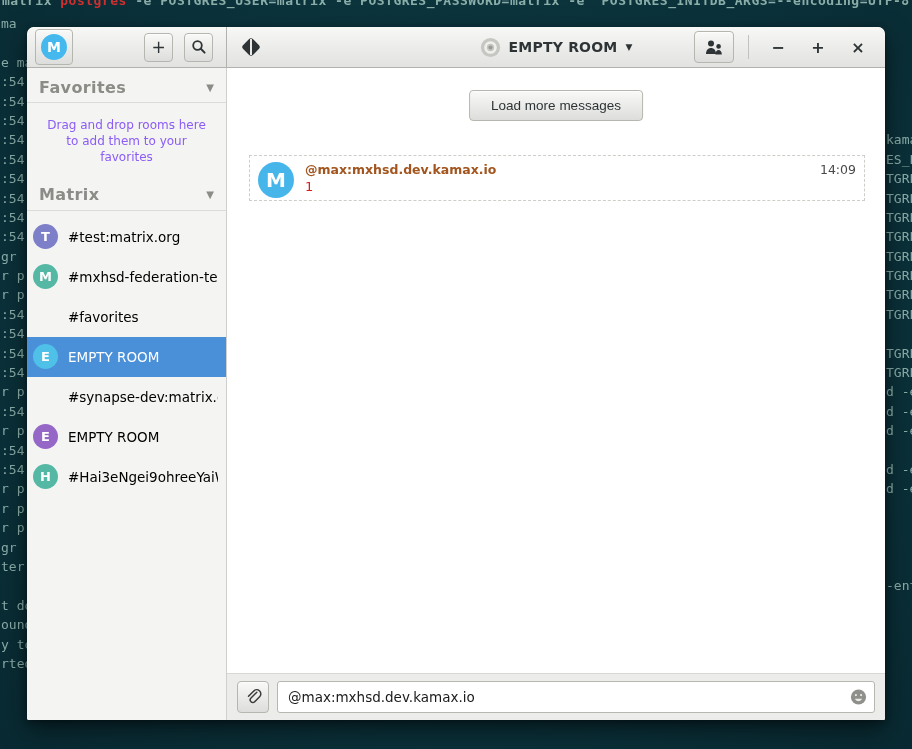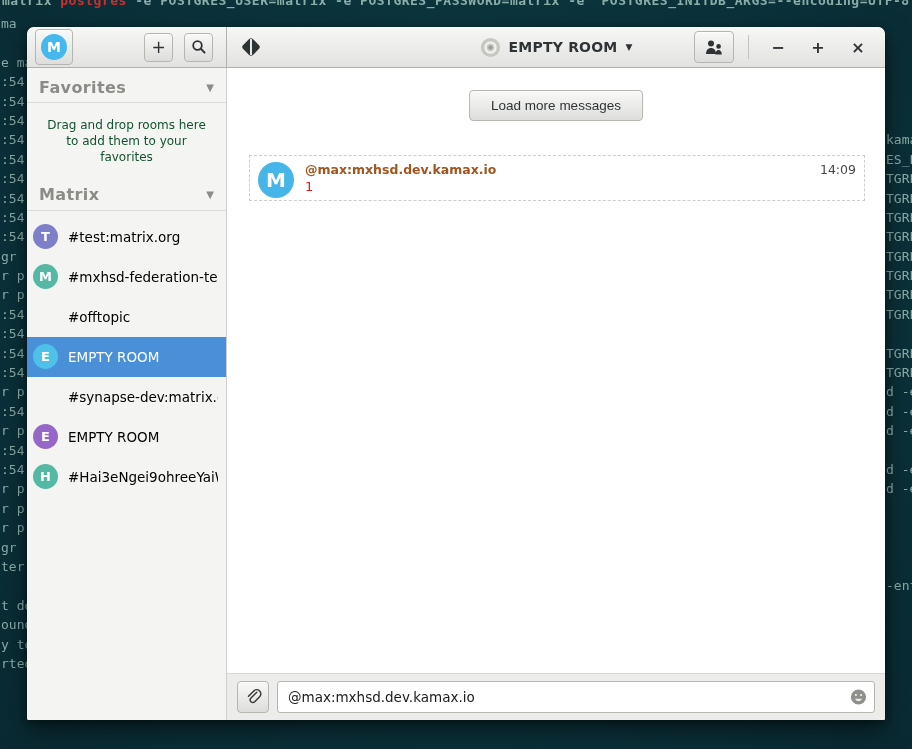--- a/index.html
+++ b/index.html
@@ -51,21 +51,21 @@
     font-size:16px;font-weight:600;color:#2e3436;border-radius:4px;}
 
   
   .wbody{flex:1;display:flex;min-height:0;}
   .sidebar{width:200px;flex:0 0 200px;background:#f4f4f2;border-right:1px solid #cfcfcd;
     display:flex;flex-direction:column;padding-top:6px;box-sizing:border-box;}
   .sec-head{height:26px;display:flex;align-items:center;padding:0 12px;}
   .sec-label{font-size:16px;font-weight:bold;color:#8b8b87;letter-spacing:.4px;}
   .sec-caret{margin-left:auto;color:#8b8b87;font-size:10px;}
   .hr{border-top:1px solid #dbdbd9;margin:2px 0 0 0;}
-  .fav-hint{color:#14532d;font-size:12px;text-align:center;padding:14px 18px 16px;line-height:1.35;}
+  .fav-hint{color:#8b5cf6;font-size:12px;text-align:center;padding:14px 18px 16px;line-height:1.35;}
   .room-list{display:flex;flex-direction:column;margin-top:6px;}
   .room-row{height:40px;display:flex;align-items:center;padding:0 8px 0 6px;gap:10px;cursor:default;}
   .room-row .avatar.room{width:25px;height:25px;font-size:13px;flex:0 0 25px;}
   .room-row .no-avatar{width:25px;flex:0 0 25px;}
   .room-name{font-size:13.5px;color:#000000;white-space:nowrap;overflow:hidden;}
   .room-row.selected{background:#4a90d9;}
   .room-row.selected .room-name{color:#ffffff;}
 
   .main{flex:1;display:flex;flex-direction:column;min-width:0;background:#ffffff;}
   .msg-area{flex:1;position:relative;overflow:hidden;}
@@ -238,21 +238,21 @@
           <div class="room-row">
             <div class="avatar room" style="background: rgb(125, 127, 201);">T</div>
             <span class="room-name">#test:matrix.org</span>
           </div>
           <div class="room-row">
             <div class="avatar room" style="background: rgb(85, 184, 164);">M</div>
             <span class="room-name">#mxhsd-federation-test:k...</span>
           </div>
           <div class="room-row">
             <div class="no-avatar"></div>
-            <span class="room-name">#offtopic</span>
+            <span class="room-name">#favorites</span>
           </div>
           <div class="room-row selected">
             <div class="avatar room" style="background: rgb(79, 192, 232);">E</div>
             <span class="room-name">EMPTY ROOM</span>
           </div>
           <div class="room-row">
             <div class="no-avatar"></div>
             <span class="room-name">#synapse-dev:matrix.org</span>
           </div>
           <div class="room-row">

